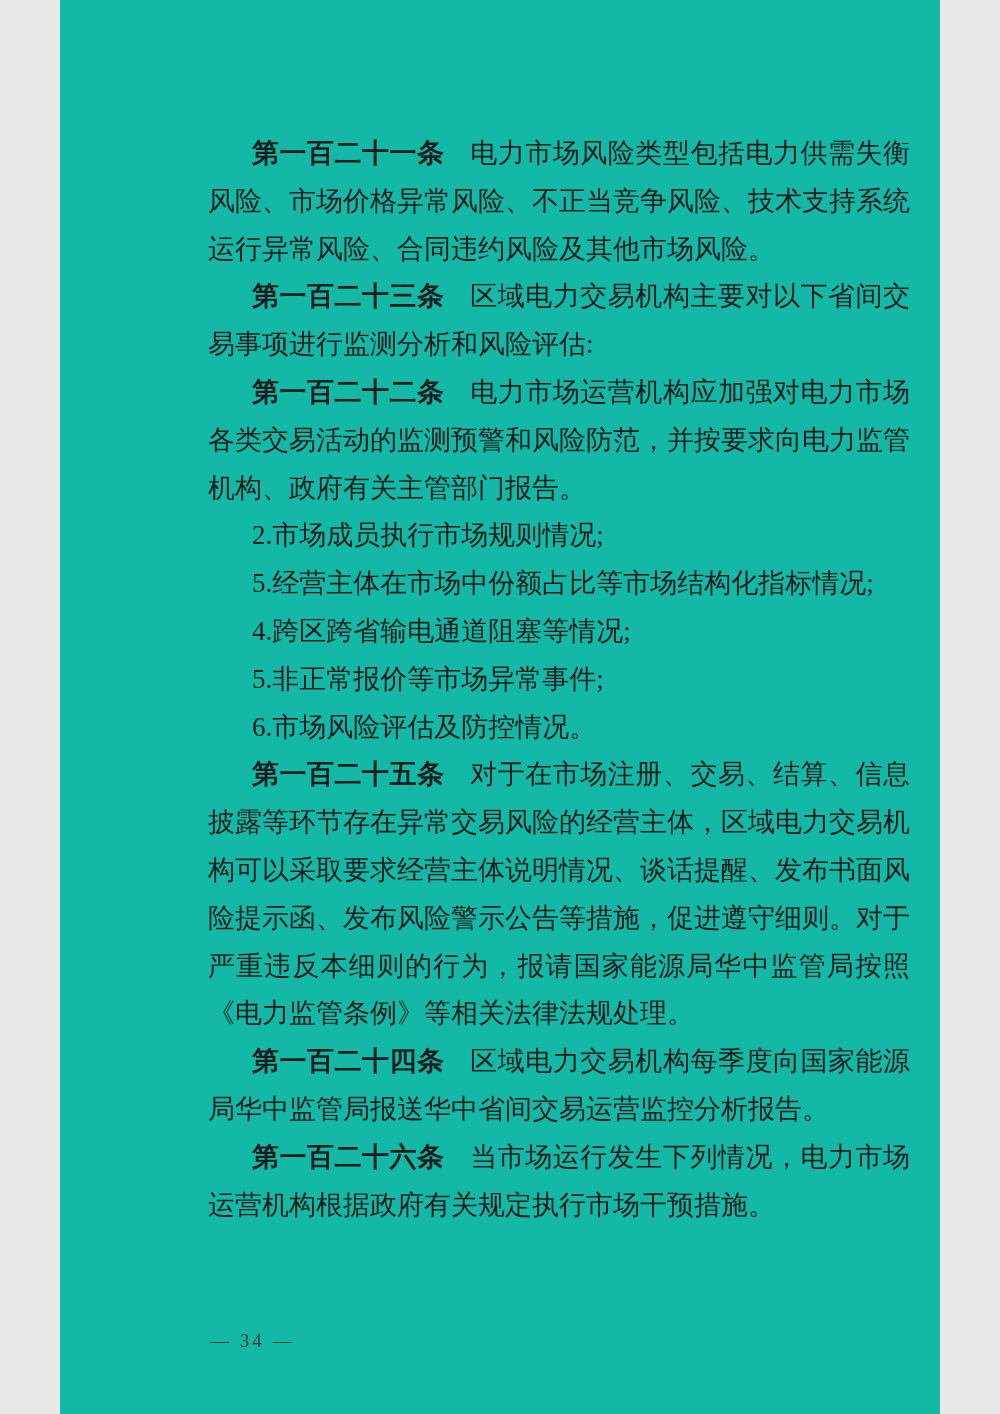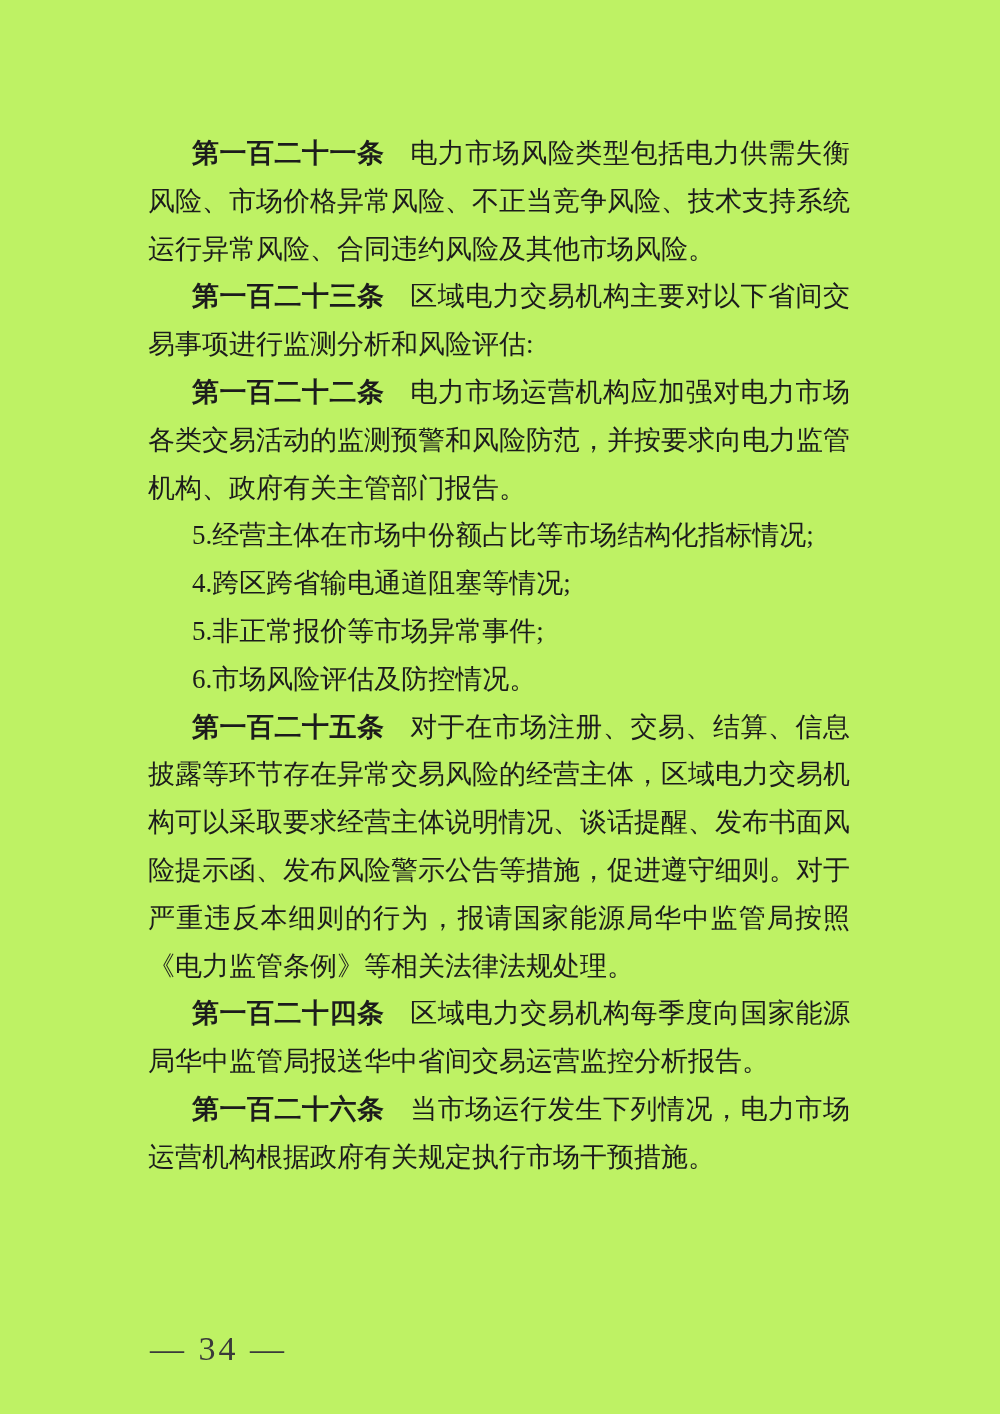--- a/index.html
+++ b/index.html
@@ -2,24 +2,24 @@
 <html><head>
 <meta charset="utf-8">
 <style>
   html, body {
     margin: 0;
     padding: 0;
     background: #e8e8e8;
   }
   .page {
     position: relative;
-    width: 1000px;
+    width: 880px;
     height: 1414px;
     margin: 0 auto;
-    background: #bef264;
+    background: #14b8a6;
     font-family: "Liberation Serif", "DejaVu Serif", serif;
     color: #1c1c1c;
     overflow: hidden;
   }
   .content {
     position: absolute;
     left: 148px;
     top: 130px;
     width: 702px;
     font-size: 27px;
@@ -36,38 +36,39 @@
     font-weight: bold;
     margin-right: 0.95em;
   }
   .lead:empty {
     margin-right: 0;
   }
   .page-footer {
     position: absolute;
     left: 150px;
     top: 1330px;
-    font-size: 34px;
+    font-size: 19px;
     color: #3a3a3a;
     letter-spacing: 3px;
   }
 </style>
 </head>
 <body>
 
 <div class="page">
   <main class="content">
 
     <p class="para"><span class="lead">第一百二十一条</span><span>电力市场风险类型包括电力供需失衡风险、市场价格异常风险、不正当竞争风险、技术支持系统运行异常风险、合同违约风险及其他市场风险。</span></p>
 
     <p class="para"><span class="lead">第一百二十三条</span><span>区域电力交易机构主要对以下省间交易事项进行监测分析和风险评估:</span></p>
 
     <p class="para"><span class="lead">第一百二十二条</span><span>电力市场运营机构应加强对电力市场各类交易活动的监测预警和风险防范，并按要求向电力监管机构、政府有关主管部门报告。</span></p>
 
 
+    <p class="para"><span class="lead"></span><span>2.市场成员执行市场规则情况;</span></p>
 
     <p class="para"><span class="lead"></span><span>5.经营主体在市场中份额占比等市场结构化指标情况;</span></p>
 
     <p class="para"><span class="lead"></span><span>4.跨区跨省输电通道阻塞等情况;</span></p>
 
     <p class="para"><span class="lead"></span><span>5.非正常报价等市场异常事件;</span></p>
 
     <p class="para"><span class="lead"></span><span>6.市场风险评估及防控情况。</span></p>
 
     <p class="para"><span class="lead">第一百二十五条</span><span>对于在市场注册、交易、结算、信息披露等环节存在异常交易风险的经营主体，区域电力交易机构可以采取要求经营主体说明情况、谈话提醒、发布书面风险提示函、发布风险警示公告等措施，促进遵守细则。对于严重违反本细则的行为，报请国家能源局华中监管局按照《电力监管条例》等相关法律法规处理。</span></p>

